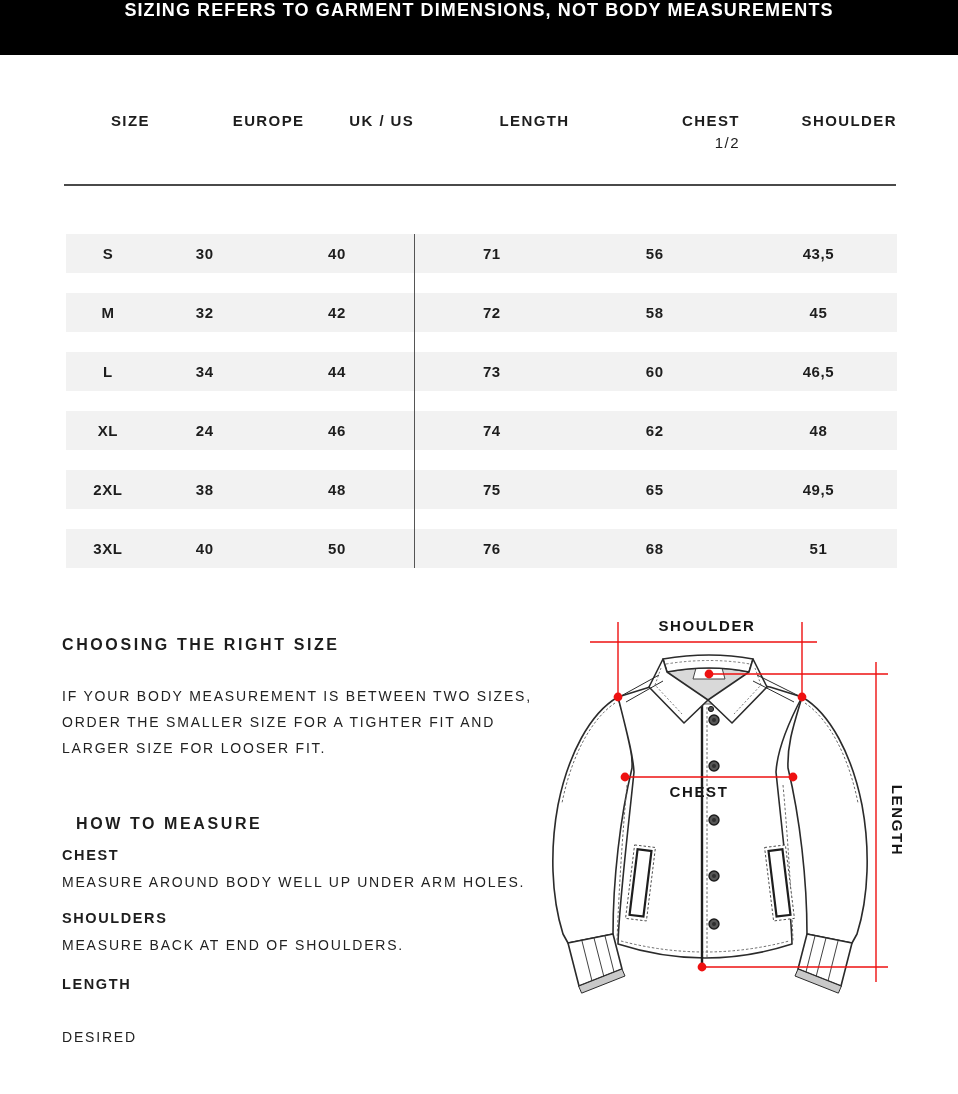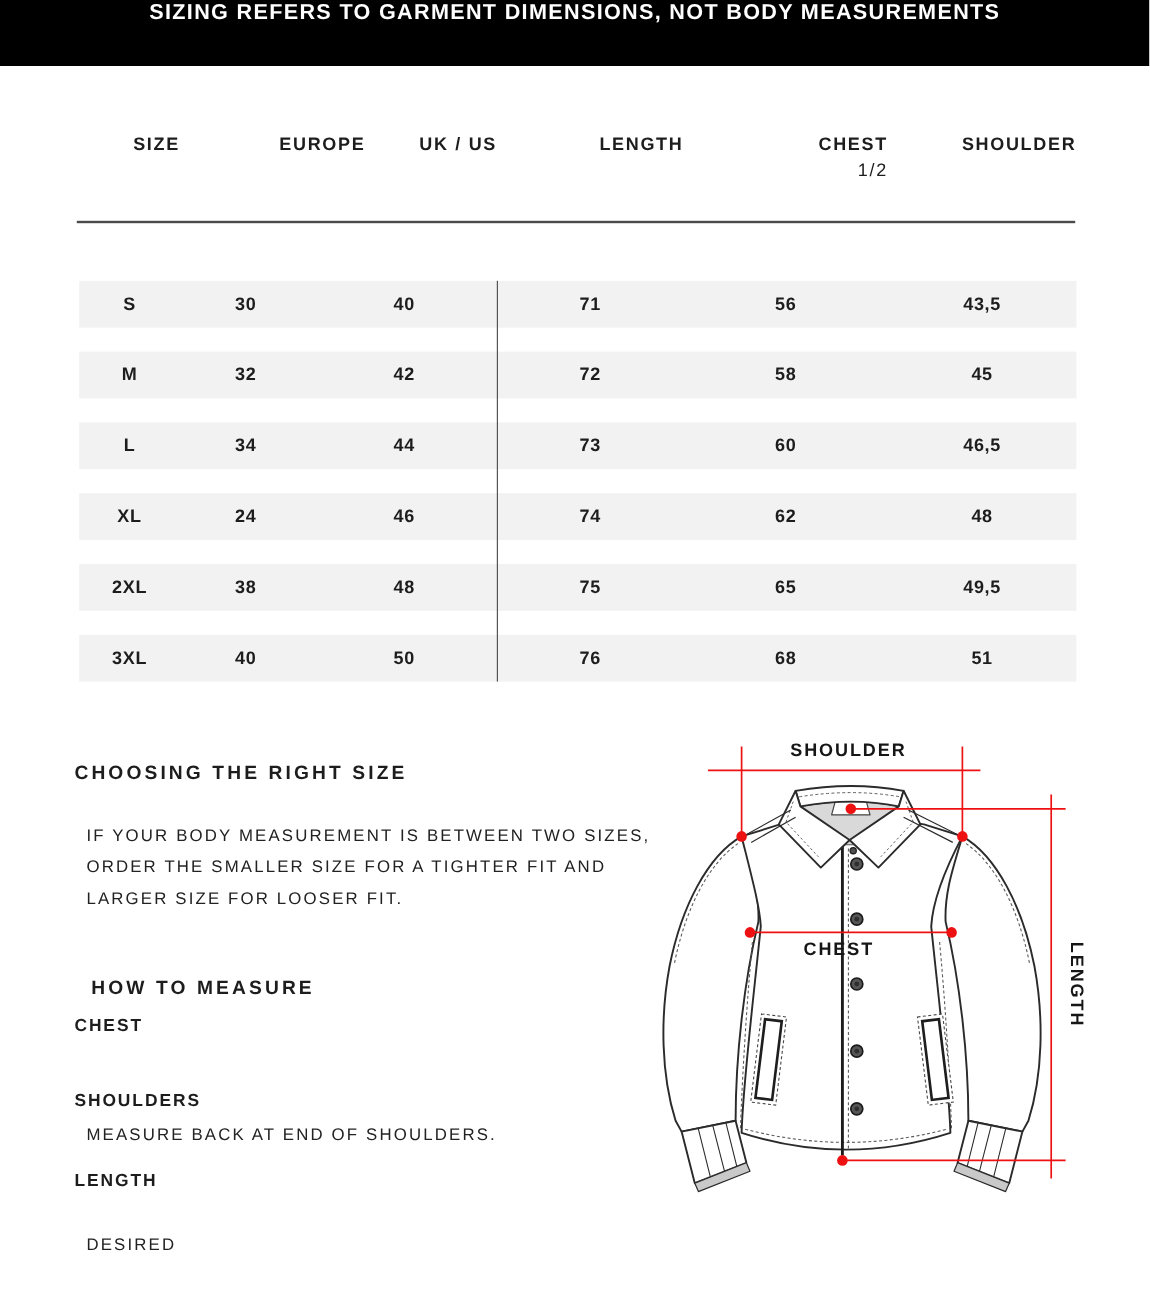--- a/index.html
+++ b/index.html
@@ -18,21 +18,21 @@
   .c0{width:10.1%;} .c1{width:13.2%;} .c2{width:18.6%;} .c3{width:18.7%;} .c4{width:20.5%;} .c5{width:18.9%;}
   .rule{position:absolute;left:64px;top:184px;width:832px;height:2px;background:#4a4a4a;}
   .tbody{position:absolute;left:66px;top:234px;width:831px;height:334px;}
   .tr{position:absolute;left:0;width:100%;height:39px;background:#f2f2f2;display:flex;align-items:center;}
   .td{text-align:center;font-size:15px;font-weight:600;letter-spacing:.6px;}
   .divider{position:absolute;left:348px;top:0;width:1px;height:334px;background:#555;z-index:2;}
 
   
   .sec-h{position:absolute;left:62px;font-size:16px;font-weight:700;letter-spacing:2.6px;white-space:nowrap;}
   .body-line{position:absolute;left:62px;font-size:14px;font-weight:400;letter-spacing:1.8px;
-             color:#222;white-space:nowrap;margin-left:10px;}
+             color:#222;white-space:nowrap;}
   .sub-h{position:absolute;left:62px;font-size:14.5px;font-weight:700;letter-spacing:1.6px;white-space:nowrap;}
 
   
   .diagram{position:absolute;left:540px;top:600px;width:418px;height:494px;}
   .diagram svg{position:absolute;left:0;top:0;}
   .dlabel{position:absolute;font-size:15px;font-weight:600;letter-spacing:1.6px;color:#161616;
           text-align:center;white-space:nowrap;}
   .lbl-shoulder{left:87px;top:17px;width:160px;}
   .lbl-chest{left:119px;top:183px;width:80px;}
   .lbl-length{left:317px;top:212px;width:80px;transform:rotate(90deg);}
@@ -110,20 +110,21 @@
   </div>
 
   <h2 class="sec-h" style="top:636px;margin:0">CHOOSING THE RIGHT SIZE</h2>
   <div class="body-line" style="top:688px">IF YOUR BODY MEASUREMENT IS BETWEEN TWO SIZES,</div>
   <div class="body-line" style="top:714px">ORDER THE SMALLER SIZE FOR A TIGHTER FIT AND</div>
   <div class="body-line" style="top:740px">LARGER SIZE FOR LOOSER FIT.</div>
 
   <h2 class="sec-h" style="top:801px;margin:14px">HOW TO MEASURE</h2>
 
   <div class="sub-h" style="top:847px">CHEST</div>
+  <div class="body-line" style="top:874px">MEASURE AROUND BODY WELL UP UNDER ARM HOLES.</div>
 
   <div class="sub-h" style="top:910px">SHOULDERS</div>
   <div class="body-line" style="top:937px">MEASURE BACK AT END OF SHOULDERS.</div>
 
   <div class="sub-h" style="top:976px">LENGTH</div>
   <div class="body-line" style="top:1029px">DESIRED</div>
 
   <div class="diagram">
     <svg width="418" height="494" viewBox="540 600 418 494">
 

